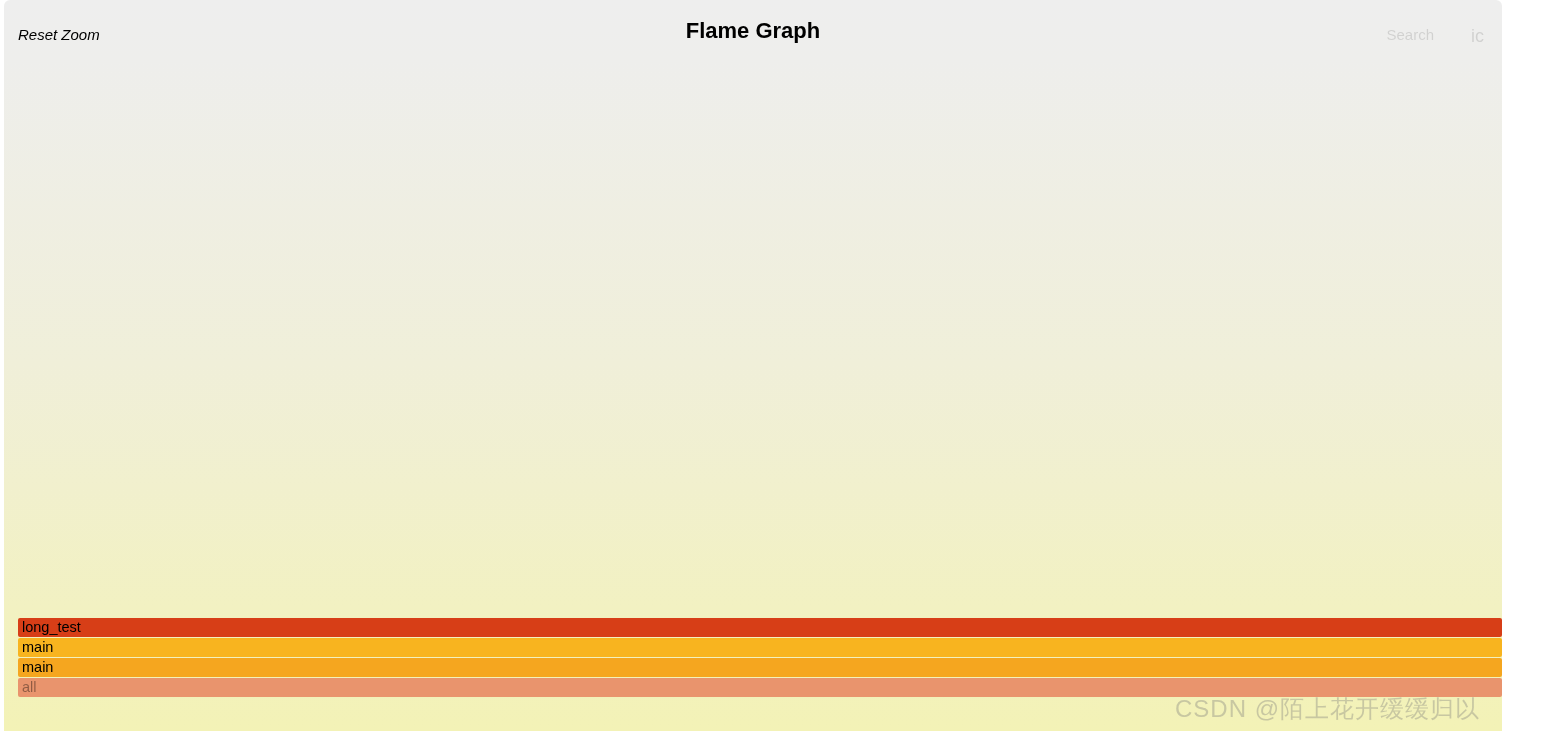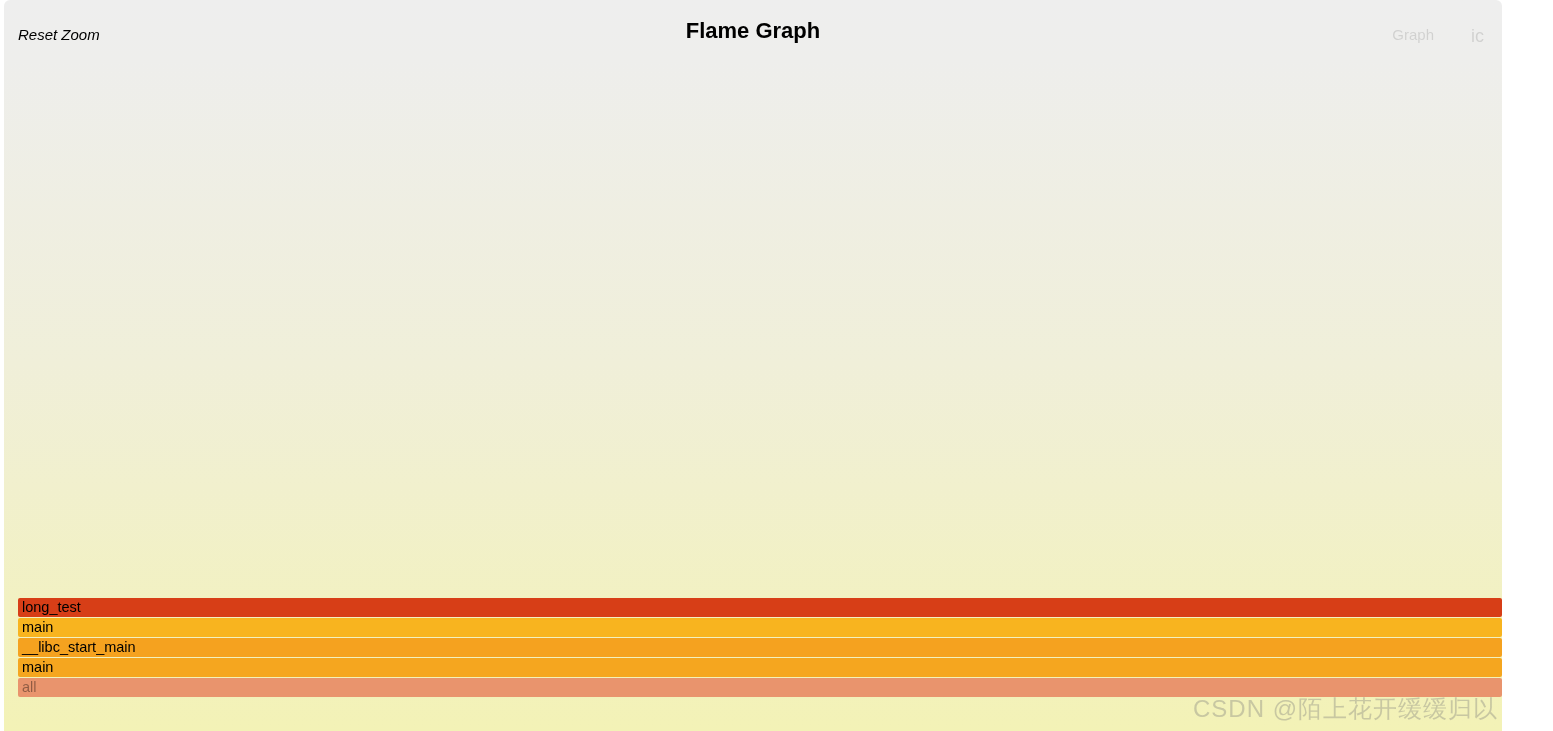--- a/index.html
+++ b/index.html
@@ -72,47 +72,44 @@
       top: 0;
       font-size: 14.5px;
       line-height: 19px;
       color: #000;
       white-space: nowrap;
       font-family: Verdana, Geneva, sans-serif;
     }
     .frame-all .frame-label { color: rgba(0,0,0,0.38); }
     .watermark {
       position: absolute;
-      right: 4px;
+      right: 22px;
       bottom: 6px;
       font-size: 24px;
       color: rgba(120,120,120,0.35);
       font-family: "Microsoft YaHei", sans-serif;
       pointer-events: none;
       letter-spacing: 1px;
     }
   </style>
 </head>
 <body>
 
 <div class="flame-container">
   <div class="title">Flame Graph</div>
   <div class="reset-zoom">Reset Zoom</div>
-  <div class="search-link">Graph</div>
+  <div class="search-link">Search</div>
   <div class="ic-link">ic</div>
 
   <div class="frames-area">
     <div class="frame-row" style="width:100%;background:#d73e17;">
       <span class="frame-label">long_test</span>
     </div>
     <div class="frame-row" style="width:100%;background:#f8b41f;">
       <span class="frame-label">main</span>
-    </div>
-    <div class="frame-row" style="width:100%;background:#f5a21f;">
-      <span class="frame-label">__libc_start_main</span>
     </div>
     <div class="frame-row" style="width:100%;background:#f5a61f;">
       <span class="frame-label">main</span>
     </div>
     <div class="frame-row frame-all" style="width:100%;background:#e9946d;">
       <span class="frame-label">all</span>
     </div>
   </div>
 
   <div class="watermark">CSDN @陌上花开缓缓归以</div>

